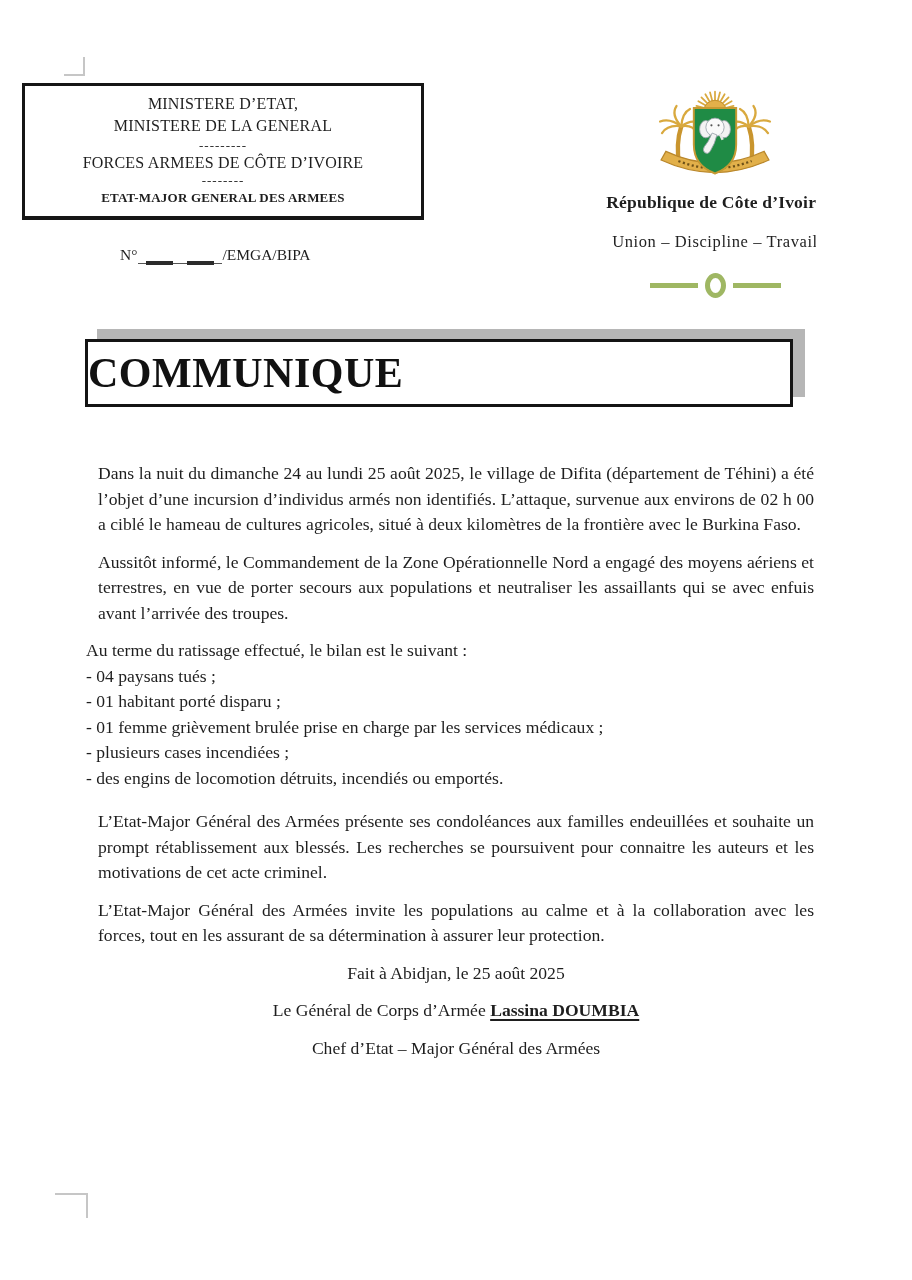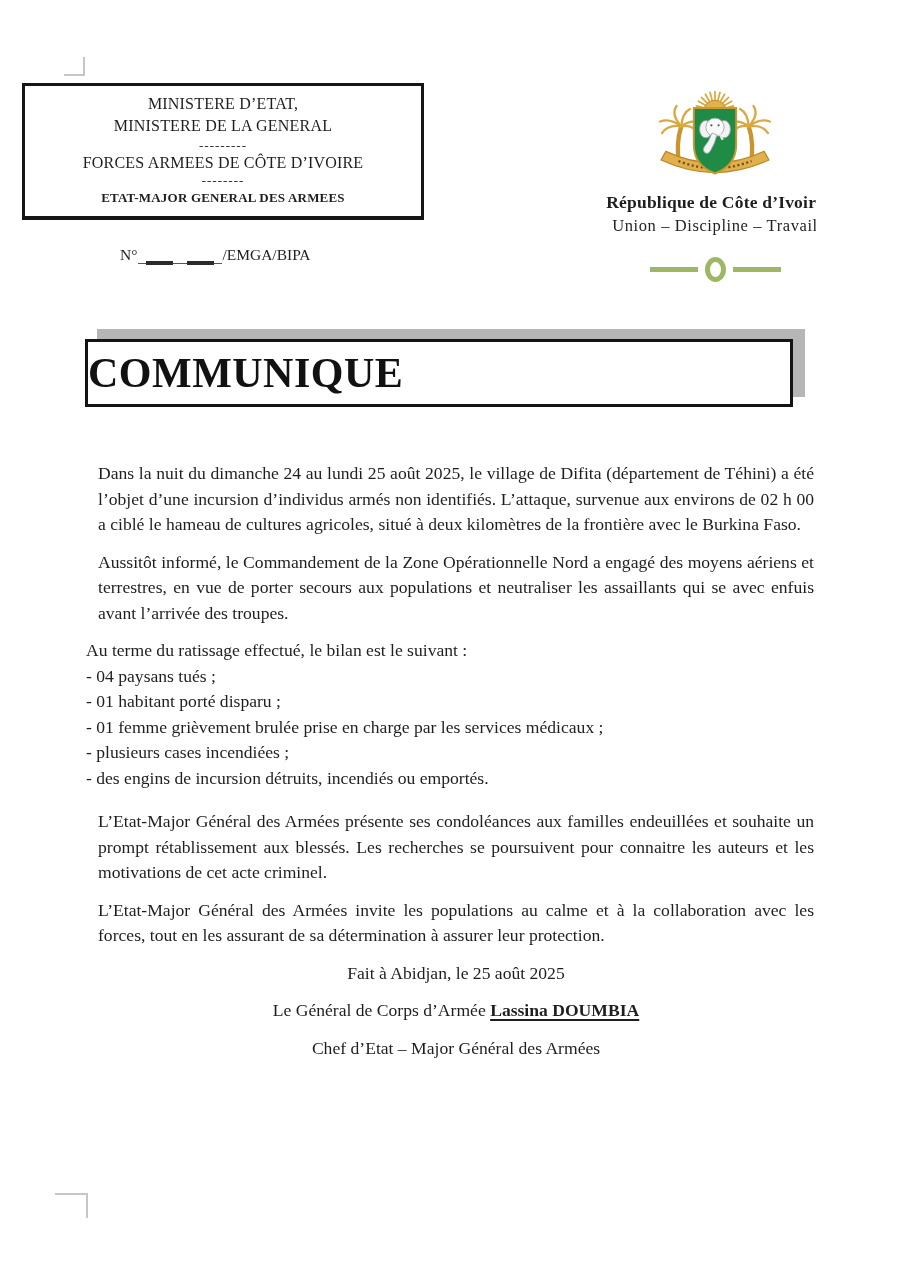--- a/index.html
+++ b/index.html
@@ -22,21 +22,21 @@
     text-align:center;line-height:22px;font-size:16px;letter-spacing:.2px;
   }
   .ministry-box .sep{font-size:13px;line-height:13px;letter-spacing:1px;color:#2a2a2a;}
   .ministry-box .bold{font-weight:bold;font-size:13px;}
   .ministry-box .l2{margin-bottom:2px;}
 
   
   .republic{position:absolute;left:580px;top:82px;width:270px;text-align:center;}
   .republic .emblem{display:block;margin:0 auto;}
   .republic .name{font-weight:bold;font-size:17.5px;margin-top:6px;letter-spacing:.2px;}
-  .republic .motto{font-size:16.5px;margin-top:3px;letter-spacing:.6px;color:#232323;}
+  .republic .motto{font-size:16.5px;margin-top:19px;letter-spacing:.6px;color:#232323;}
   .divider{display:flex;align-items:center;justify-content:center;margin-top:21px;}
   .divider .bar{width:48px;height:5px;background:#9fb763;}
   .divider .ring{width:11px;height:15px;border:5px solid #9fb763;border-radius:50%;margin:0 7px;}
 
   
   .ref-line{position:absolute;left:120px;top:246px;font-size:15.5px;display:flex;align-items:flex-end;}
   .ref-line .blank{display:inline-block;position:relative;width:84px;height:17px;border-bottom:1.5px solid #555;margin-left:1px;}
   .ref-line .dash{position:absolute;bottom:-2px;height:4px;width:27px;background:#2b2b2b;}
   .ref-line .dash.d1{left:8px;}
   .ref-line .dash.d2{left:49px;}
@@ -157,21 +157,21 @@
   <div class="body">
     <p class="just p1">Dans la nuit du dimanche 24 au lundi 25 août 2025, le village de Difita (département de Téhini) a été l’objet d’une incursion d’individus armés non identifiés. L’attaque, survenue aux environs de 02 h 00 a ciblé le hameau de cultures agricoles, situé à deux kilomètres de la frontière avec le Burkina Faso.</p>
     <p class="just p2">Aussitôt informé, le Commandement de la Zone Opérationnelle Nord a engagé des moyens aériens et terrestres, en vue de porter secours aux populations et neutraliser les assaillants qui se avec enfuis avant l’arrivée des troupes.</p>
 
     <div class="balance">
       <span>Au terme du ratissage effectué, le bilan est le suivant :</span>
       <span>- 04 paysans tués ;</span>
       <span>- 01 habitant porté disparu ;</span>
       <span>- 01 femme grièvement brulée prise en charge par les services médicaux ;</span>
       <span>- plusieurs cases incendiées ;</span>
-      <span>- des engins de incursion détruits, incendiés ou emportés.</span>
+      <span>- des engins de locomotion détruits, incendiés ou emportés.</span>
     </div>
 
     <p class="just p4">L’Etat-Major Général des Armées présente ses condoléances aux familles endeuillées et souhaite un prompt rétablissement aux blessés. Les recherches se poursuivent pour connaitre les auteurs et les motivations de cet acte criminel.</p>
     <p class="just p5">L’Etat-Major Général des Armées invite les populations au calme et à la collaboration avec les forces, tout en les assurant de sa détermination à assurer leur protection.</p>
 
     <p class="dateline">Fait à Abidjan, le 25 août 2025</p>
 
     <p class="sig1"><span>Le Général de Corps d’Armée </span><span class="sig-name">Lassina DOUMBIA</span></p>
     <p class="sig2">Chef d’Etat – Major Général des Armées</p>
   </div>

